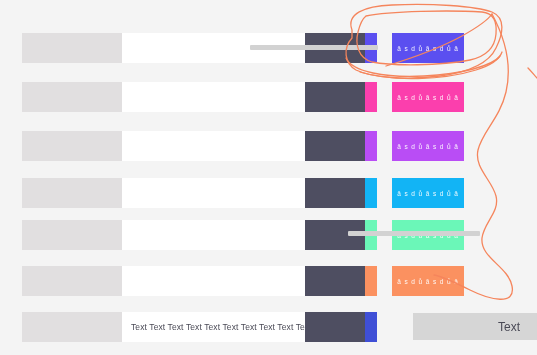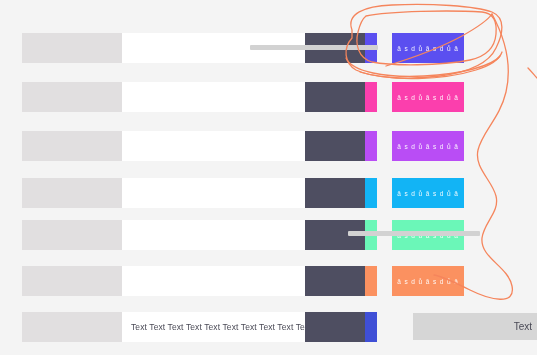--- a/index.html
+++ b/index.html
@@ -110,24 +110,24 @@
 
   
   .gray-panel {
     position: absolute;
     background: #d6d6d6;
     display: flex;
     align-items: center;
     justify-content: flex-end;
   }
   .gray-panel-text {
-    font-size: 10px;
+    font-size: 12px;
     color: #4a4a56;
     white-space: nowrap;
-    padding-right: 5px;
+    padding-right: 17px;
   }
 
   
   #annotation {
     position: absolute;
     left: 0;
     top: 0;
     width: 537px;
     height: 355px;
     pointer-events: none;

